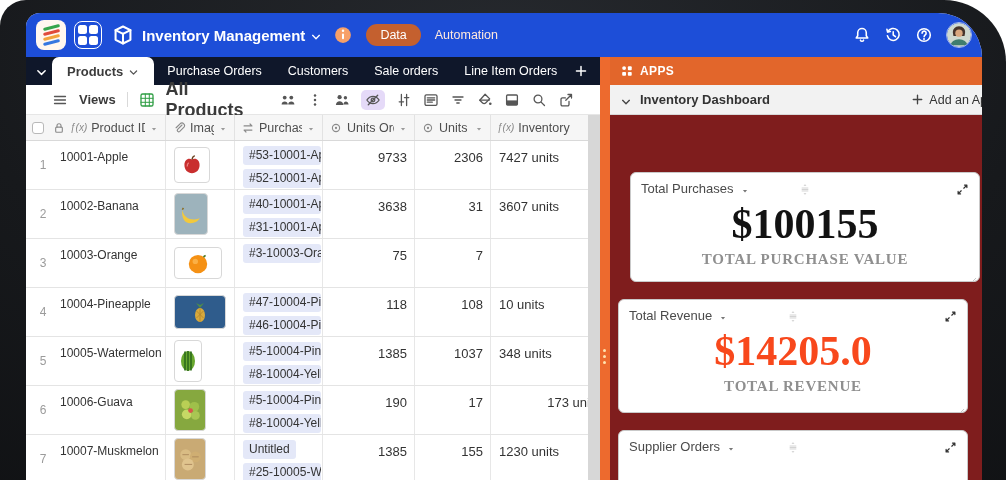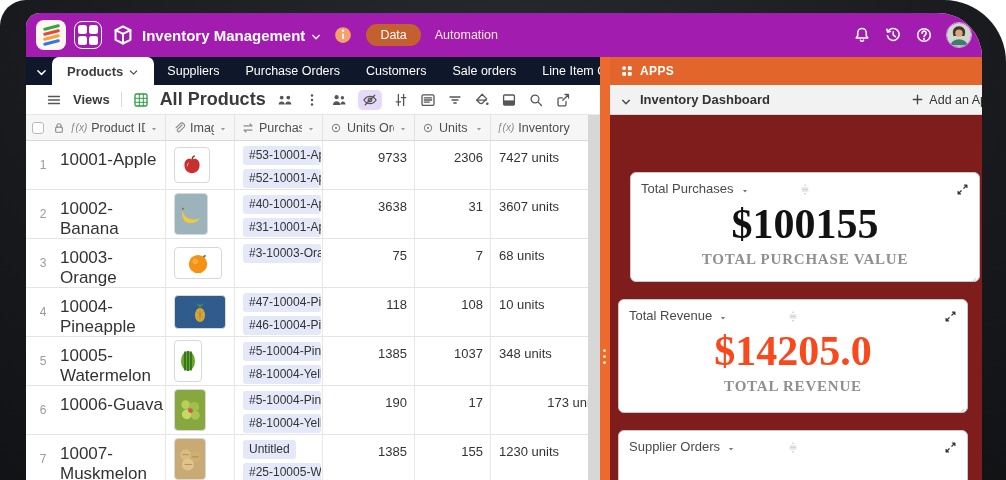--- a/index.html
+++ b/index.html
@@ -5,21 +5,21 @@
   html,body{margin:0;padding:0;background:#fff;}
   *{box-sizing:border-box;}
   body{font-family:"Liberation Sans","DejaVu Sans",sans-serif;}
   .device{position:relative;width:1006px;height:480px;overflow:hidden;
     background:radial-gradient(120% 140% at 50% 10%, #26292e 0%, #17191c 45%, #0d0e10 100%);
     border-radius:26px 62px 0 0;}
   .screen{position:absolute;left:26px;top:13px;width:956px;height:467px;background:#fff;
     border-radius:14px 44px 0 0;overflow:hidden;}
 
   
-  .topbar{position:absolute;left:0;top:0;width:100%;height:44px;background:#a21caf;display:flex;align-items:center;padding:15px 10px;}
+  .topbar{position:absolute;left:0;top:0;width:100%;height:44px;background:#1d4ed8;display:flex;align-items:center;padding:15px 10px;}
   .logoTile{width:30px;height:30px;background:#fff7ef;border-radius:8px;display:flex;flex-direction:column;justify-content:center;align-items:center;gap:2px;margin-right:8px;}
   .logoTile i{display:block;width:17px;height:3px;border-radius:2px;transform:rotate(-14deg);}
   .gridTile{width:28px;height:28px;border:1.6px solid #ffffff;border-radius:8px;display:grid;grid-template-columns:9px 9px;grid-template-rows:9px 9px;gap:2px;place-content:center;margin-right:10px;}
   .gridTile i{background:#fff;border-radius:2.5px;}
   .cubeIc{width:22px;height:22px;margin-right:8px;color:#fff;}
   .baseTitle{color:#fff;font-weight:bold;font-size:15px;display:flex;align-items:center;gap:5px;}
   .baseTitle .chev{width:12px;height:12px;color:#fff;}
   .infoIc{width:18px;height:18px;margin:0 14px 0 12px;}
   .navPill{background:#c4602f;color:#fff;font-size:12.5px;padding:4px 14px;border-radius:13px;margin-right:14px;}
   .navPlain{color:#ffe9dd;font-size:12.5px;margin-right:14px;}
@@ -30,38 +30,38 @@
   
   .tabrow{position:absolute;left:0;top:44px;width:100%;height:28px;background:#0f172a;display:flex;align-items:flex-end;}
   .tabChev{width:13px;height:13px;color:#fff;margin:0 4px 7px 9px;}
   .tab{color:#fff;font-size:12.5px;padding:0 13px;height:28px;display:flex;align-items:center;gap:5px;white-space:nowrap;}
   .tab.active{background:#fff;color:#3c3c3c;font-weight:bold;font-size:13px;border-radius:7px 7px 0 0;padding:0 15px;}
   .tab.active .chev{width:11px;height:11px;color:#555;}
   .tabPlus{width:14px;height:14px;color:#fff;margin:0 8px 7px 4px;}
 
   
   .leftPane{position:absolute;left:0;top:72px;width:574px;height:395px;background:#fff;}
-  .toolbar{position:absolute;left:0;top:0;width:100%;height:30px;display:flex;align-items:center;gap:11px;padding:0 20px;border-bottom:1px solid #e6e6e6;color:#4c4c4c;}
+  .toolbar{position:absolute;left:0;top:0;width:100%;height:30px;display:flex;align-items:center;gap:11px;padding:0 26px;border-bottom:1px solid #e6e6e6;color:#4c4c4c;}
   .toolbar .lbl{font-size:13px;font-weight:bold;color:#3a3a3a;}
   .toolbar .viewname{font-size:18px;font-weight:bold;color:#3a3a3a;}
   .toolbar .ic{width:16px;height:16px;color:#565656;flex:0 0 auto;}
   .toolbar .sep{width:1px;height:15px;background:#d9d9d9;}
   .pillIc{background:#e5daf8;border-radius:5px;padding:2px 4px;display:flex;}
   .thead{position:absolute;left:0;top:30px;width:100%;height:26px;background:#f6f6f6;border-bottom:1px solid #d9d9d9;display:flex;font-size:12.5px;color:#4e4e4e;}
   .th{display:flex;align-items:center;gap:4px;padding:0 6px;border-right:1px solid #e2e2e2;overflow:hidden;white-space:nowrap;}
   .th .ic{width:14px;height:14px;color:#8b8b8b;flex:0 0 auto;}
   .th .caret{margin-left:auto;width:10px;height:10px;color:#9a9a9a;flex:0 0 auto;}
   .fx{font-size:10px;font-style:italic;color:#8b8b8b;white-space:nowrap;}
   .cbx{width:12px;height:12px;border:1.4px solid #b9b9b9;border-radius:3px;background:#fff;margin-right:4px;flex:0 0 auto;}
   .rowsBox{position:absolute;left:0;top:56px;width:100%;bottom:0;overflow:hidden;}
   .trow{display:flex;border-bottom:1px solid #e4e4e4;height:49px;background:#fff;}
   .td{border-right:1px solid #e7e7e7;overflow:hidden;position:relative;}
   .td.c1{display:flex;}
   .rownum{width:34px;font-size:12px;color:#9b9b9b;display:flex;align-items:center;justify-content:center;flex:0 0 auto;}
-  .pid{font-size:17px;color:#333;padding-top:9px;}
+  .pid{font-size:12px;color:#333;padding-top:9px;}
   .imgcell{display:flex;align-items:center;padding-left:8px;}
   .chips{padding:5px 0 0 8px;display:flex;flex-direction:column;gap:4px;align-items:flex-start;}
   .chip{background:#e4e8f8;color:#333;font-size:12px;line-height:19px;height:19px;padding:0 6px;border-radius:3px;white-space:nowrap;max-width:78px;overflow:hidden;}
   .numcell{font-size:13px;color:#333;text-align:right;padding:9px 7px 0 0;}
   .invcell{font-size:13px;color:#333;padding:9px 0 0 8px;white-space:nowrap;}
   .thumb{border:1px solid #d8d8d8;border-radius:4px;display:flex;align-items:center;justify-content:center;overflow:hidden;background:#fff;}
   .scrollTrack{position:absolute;left:562px;top:102px;width:12px;height:365px;background:#d7d7d7;}
   .vDivider{position:absolute;left:574px;top:44px;width:10px;height:423px;background:#ed6a2e;}
   .vDivider .dots{position:absolute;left:3px;top:292px;display:flex;flex-direction:column;gap:3px;}
   .vDivider .dots i{width:3px;height:3px;border-radius:50%;background:#ffe3b0;}
@@ -154,23 +154,20 @@
             <path d="M3.5 5.8L8 10.3l4.5-4.5" stroke-width="1.8"></path>
           </svg></span>
     <div id="tabs" style="display:flex;align-items:flex-end;">
           <div class="tab active">
             <span>Products</span>
             <span class="chev"><svg viewBox="0 0 16 16" width="100%" height="100%" fill="none" stroke="currentColor" stroke-width="1.3" stroke-linecap="round" stroke-linejoin="round">
                 <path d="M3.5 5.8L8 10.3l4.5-4.5" stroke-width="1.8"></path>
               </svg></span>
           </div>
           <div class="tab">
-            <span>Suppliers</span>
-          </div>
-          <div class="tab">
             <span>Purchase Orders</span>
           </div>
           <div class="tab">
             <span>Customers</span>
           </div>
           <div class="tab">
             <span>Sale orders</span>
           </div>
           <div class="tab">
             <span>Line Item Orders</span>
@@ -356,21 +353,20 @@
                   <circle cx="9.5" cy="10.5" r="2.5" fill="#fbb045"></circle>
                   <path d="M17 6.5l2-1.5" stroke="#4d7c2a" stroke-width="1.6"></path>
                 </svg>
               </span>
             </div>
             <div class="td chips" style="flex: 0 0 88px;">
               <span class="chip">#3-10003-Ora...</span>
             </div>
             <div class="td numcell" style="flex: 0 0 92px;">75</div>
             <div class="td numcell" style="flex: 0 0 76px;">7</div>
-            <div class="td invcell" style="flex: 0 0 110px;">68 units</div>
           </div>
           <div class="trow">
             <div class="td c1" style="flex: 0 0 140px;">
               <span class="rownum">4</span>
               <span class="pid">10004-Pineapple</span>
             </div>
             <div class="td imgcell" style="flex: 0 0 69px;">
               <span class="thumb" style="width: 52px; height: 34px; background: rgb(47, 92, 140);">
                 <svg viewBox="0 0 24 24" width="24" height="24">
                   <ellipse cx="12" cy="15" rx="5" ry="7" fill="#d8a93c"></ellipse>

